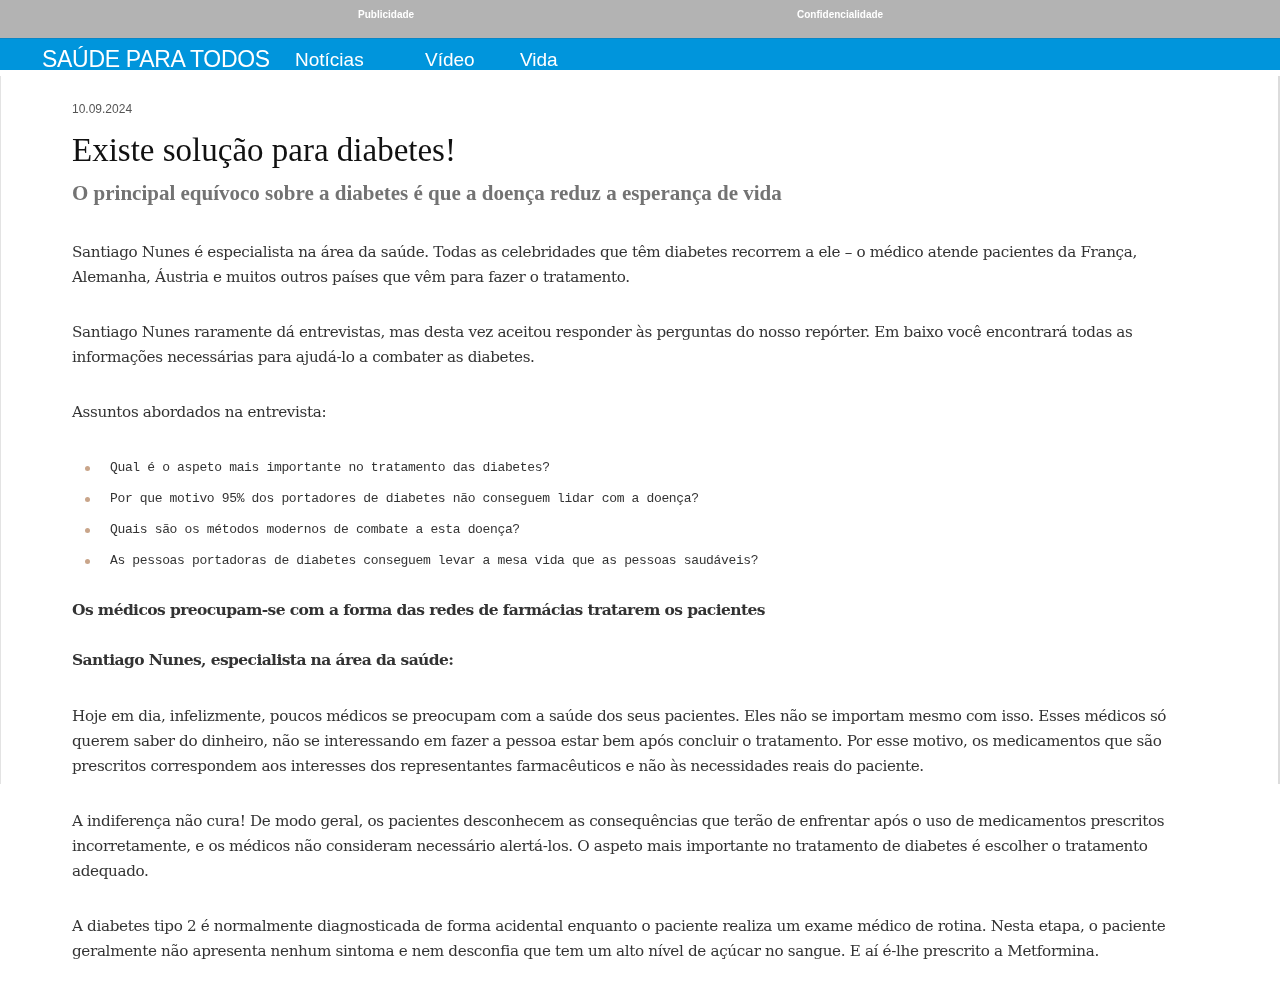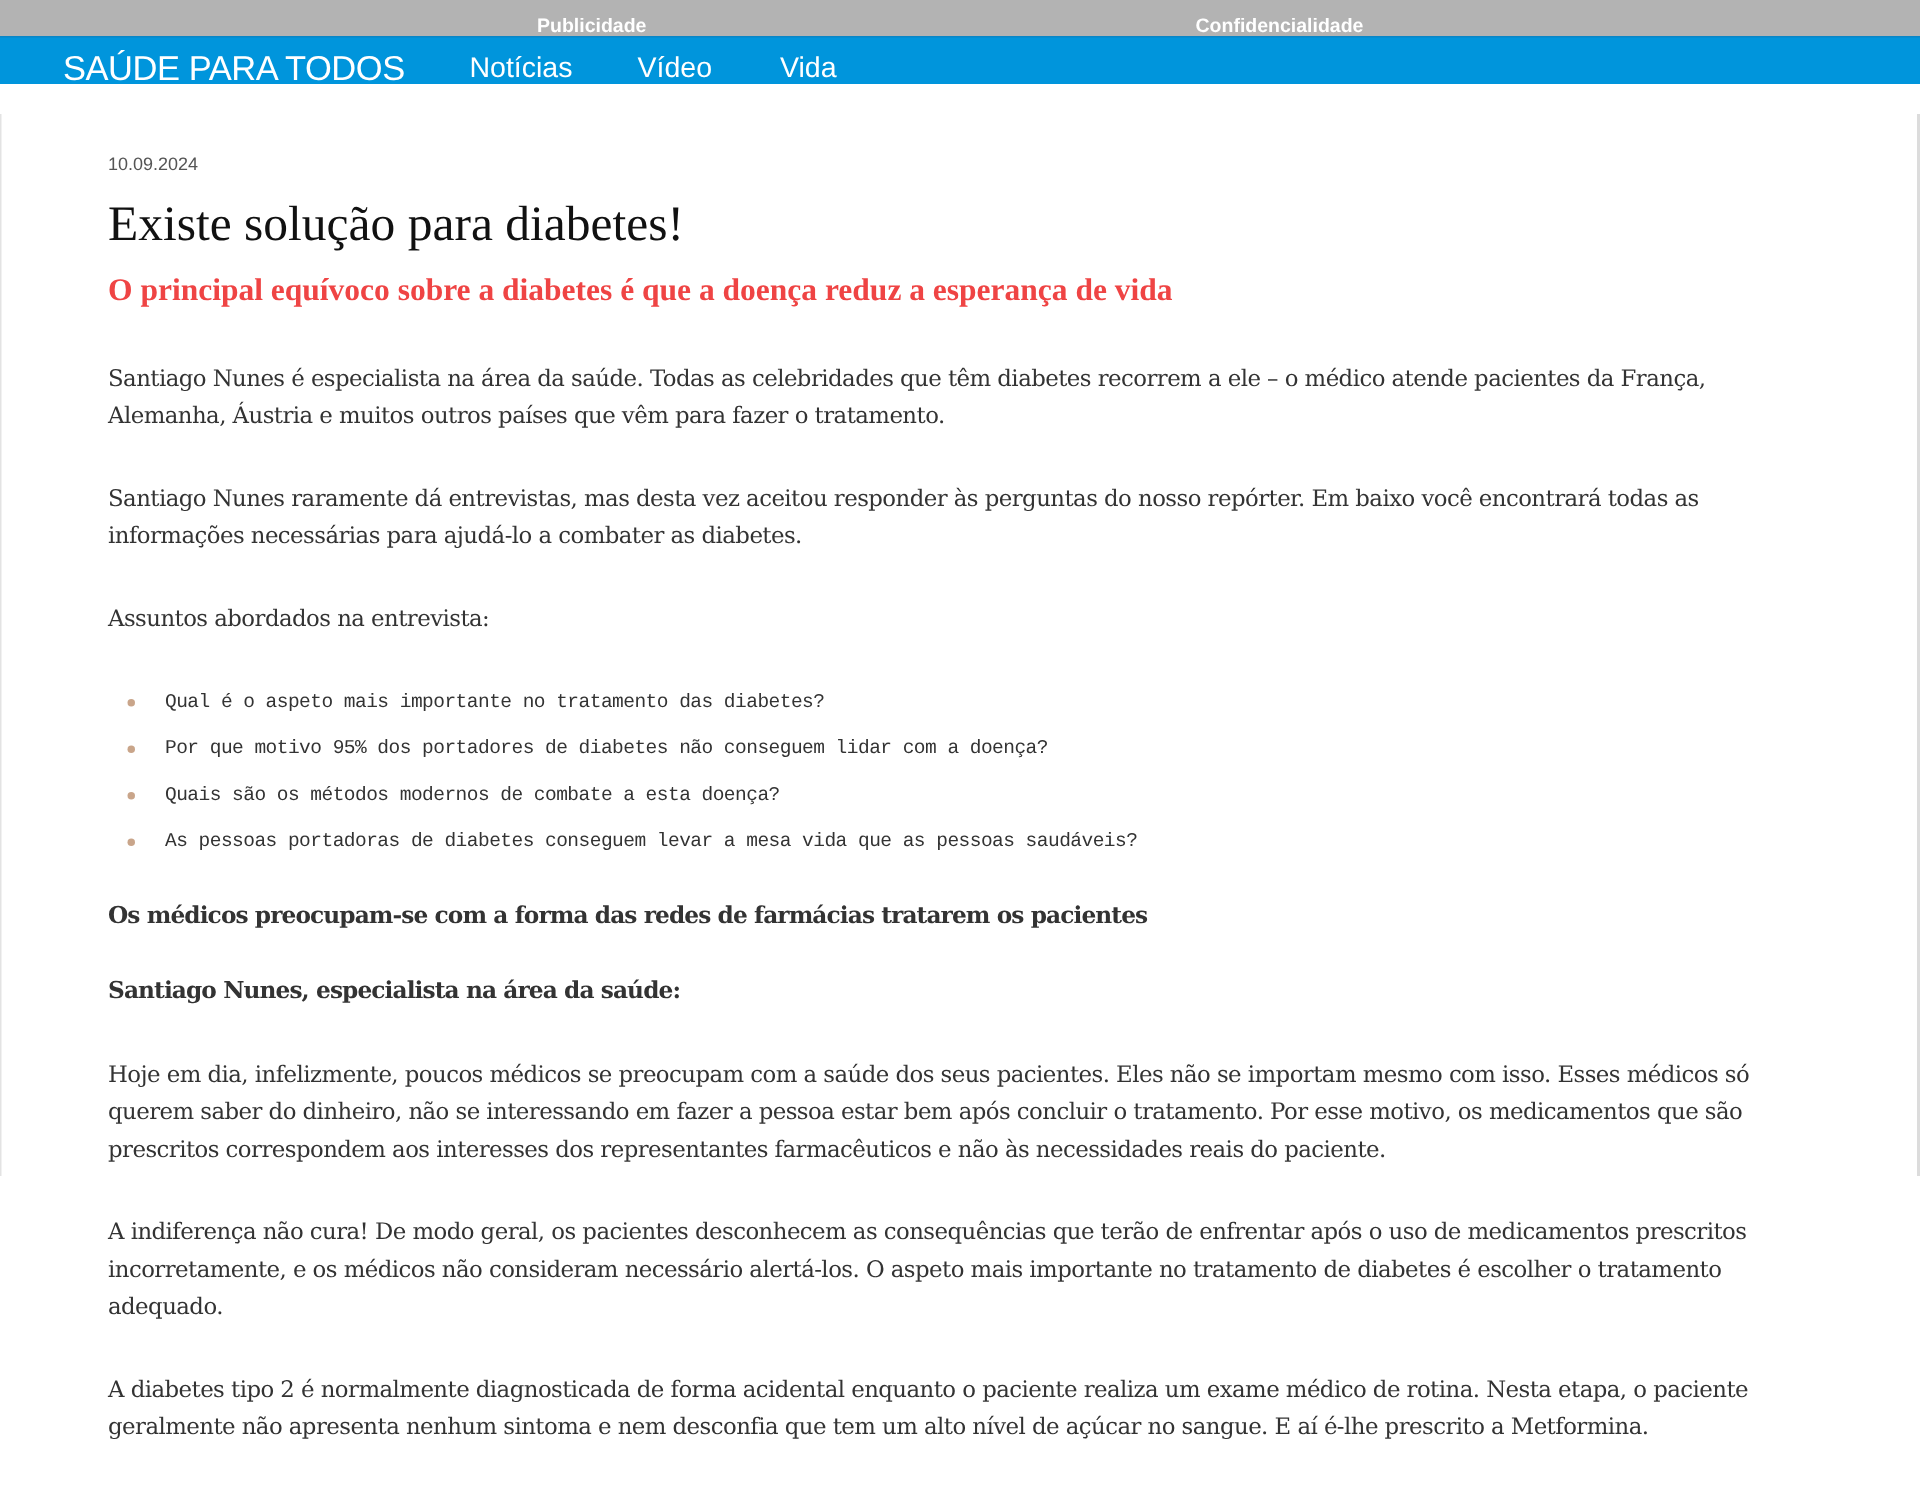--- a/index.html
+++ b/index.html
@@ -1,46 +1,46 @@
 <!DOCTYPE html>
 <html><head>
   <meta charset="utf-8">
   <style>
     * { box-sizing: border-box; margin: 0; padding: 0; }
     html, body { width: 1280px; height: 1000px; overflow: hidden; background: #ffffff; }
     body { font-family: "DejaVu Serif", serif; color: #333333; position: relative; }
 
     .top-bar {
-      height: 24px; background: #b3b3b3; position: relative;
-      font-family: "Liberation Sans", sans-serif; font-weight: bold; font-size: 13px; color: #ffffff;
+      height: 38px; background: #b3b3b3; position: relative;
+      font-family: "Liberation Sans", sans-serif; font-weight: bold; font-size: 10px; color: #ffffff;
     }
     .top-bar a { position: absolute; top: 9px; color: #ffffff; text-decoration: none; }
     .top-bar .pub { left: 358px; }
     .top-bar .conf { left: 797px; }
 
     .nav-bar {
       height: 32px; background: #0095dc; position: relative;
       border-top: 1px solid #0a86c6;
       font-family: Liberation Sans, sans-serif; color: #ffffff;
     }
     .nav-bar .brand { position: absolute; left: 42px; top: 7px; font-size: 23px; color: #ffffff; text-decoration: none; letter-spacing: -0.3px; }
     .nav-bar .nav-link { position: absolute; top: 10px; font-size: 19px; color: #ffffff; text-decoration: none; }
-    .nav-bar .n1 { left: 313px; text-align: center; }
+    .nav-bar .n1 { left: 295px; text-align: center; }
     .nav-bar .n2 { left: 425px; }
     .nav-bar .n3 { left: 520px; }
 
     .page {
       position: absolute; top: 76px; left: 0; width: 1280px; height: 708px;
       border-left: 1px solid #e3e3e3; border-right: 2px solid #dcdcdc;
     }
     .content { position: absolute; left: 71px; top: 0; width: 1140px; }
 
     .date { position: absolute; top: 26px; font-family: "Liberation Sans", sans-serif; font-size: 12px; color: #555555; }
     .title { position: absolute; top: 56px; font-family: "Liberation Serif", serif; font-weight: normal; font-size: 33px; color: #111111; white-space: nowrap; }
-    .subtitle { position: absolute; top: 105px; font-family: "Liberation Serif", serif; font-weight: bold; font-size: 21px; color: #ef4444; white-space: nowrap; }
+    .subtitle { position: absolute; top: 105px; font-family: "Liberation Serif", serif; font-weight: bold; font-size: 21px; color: #737373; white-space: nowrap; }
 
     .para { position: absolute; left: 0; width: 1135px; font-family: "DejaVu Serif", serif; font-size: 15.2px; line-height: 25px; color: #333333; letter-spacing: -0.35px; word-spacing: 0px; }
     .p1 { top: 164px; }
     .p2 { top: 244px; }
     .p3 { top: 324px; }
 
     .topics { position: absolute; top: 379px; left: 0; list-style: none; }
     .topics li { position: relative; padding-left: 38px; height: 31px; font-family: Liberation Mono, monospace; font-size: 13px; line-height: 25px; color: #333333; letter-spacing: -0.35px; white-space: nowrap; }
     .topics li .bullet { position: absolute; left: 13px; top: 11px; width: 5px; height: 5px; border-radius: 50%; background: #c9a58a; }
 

